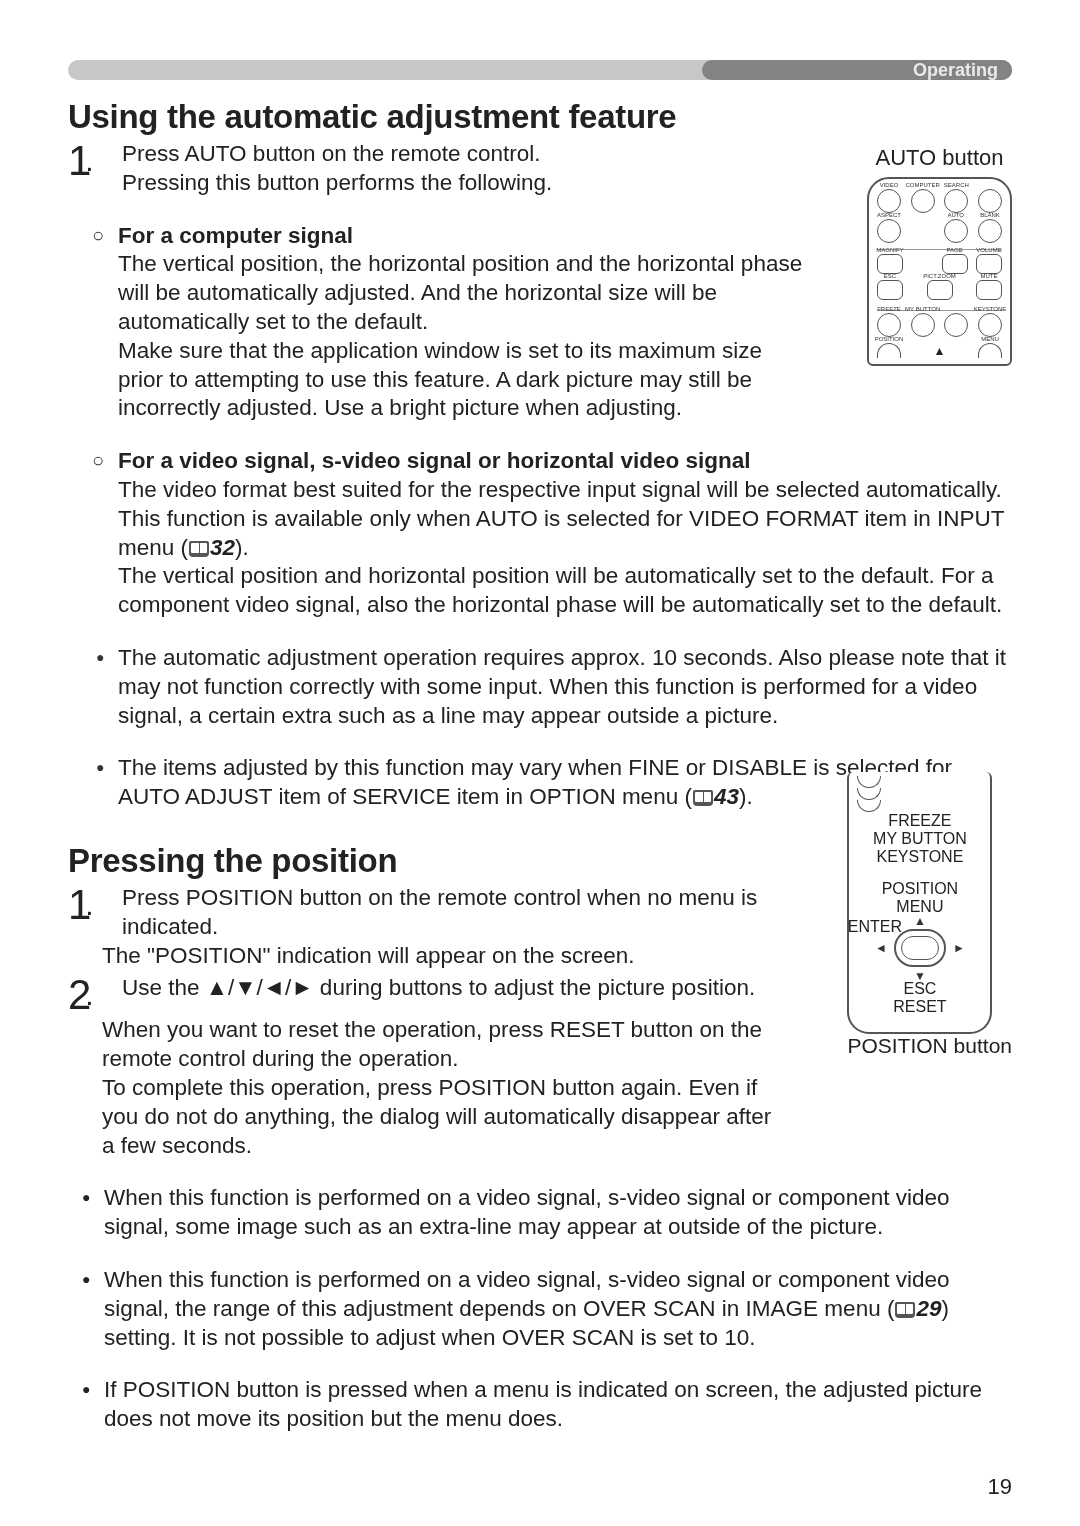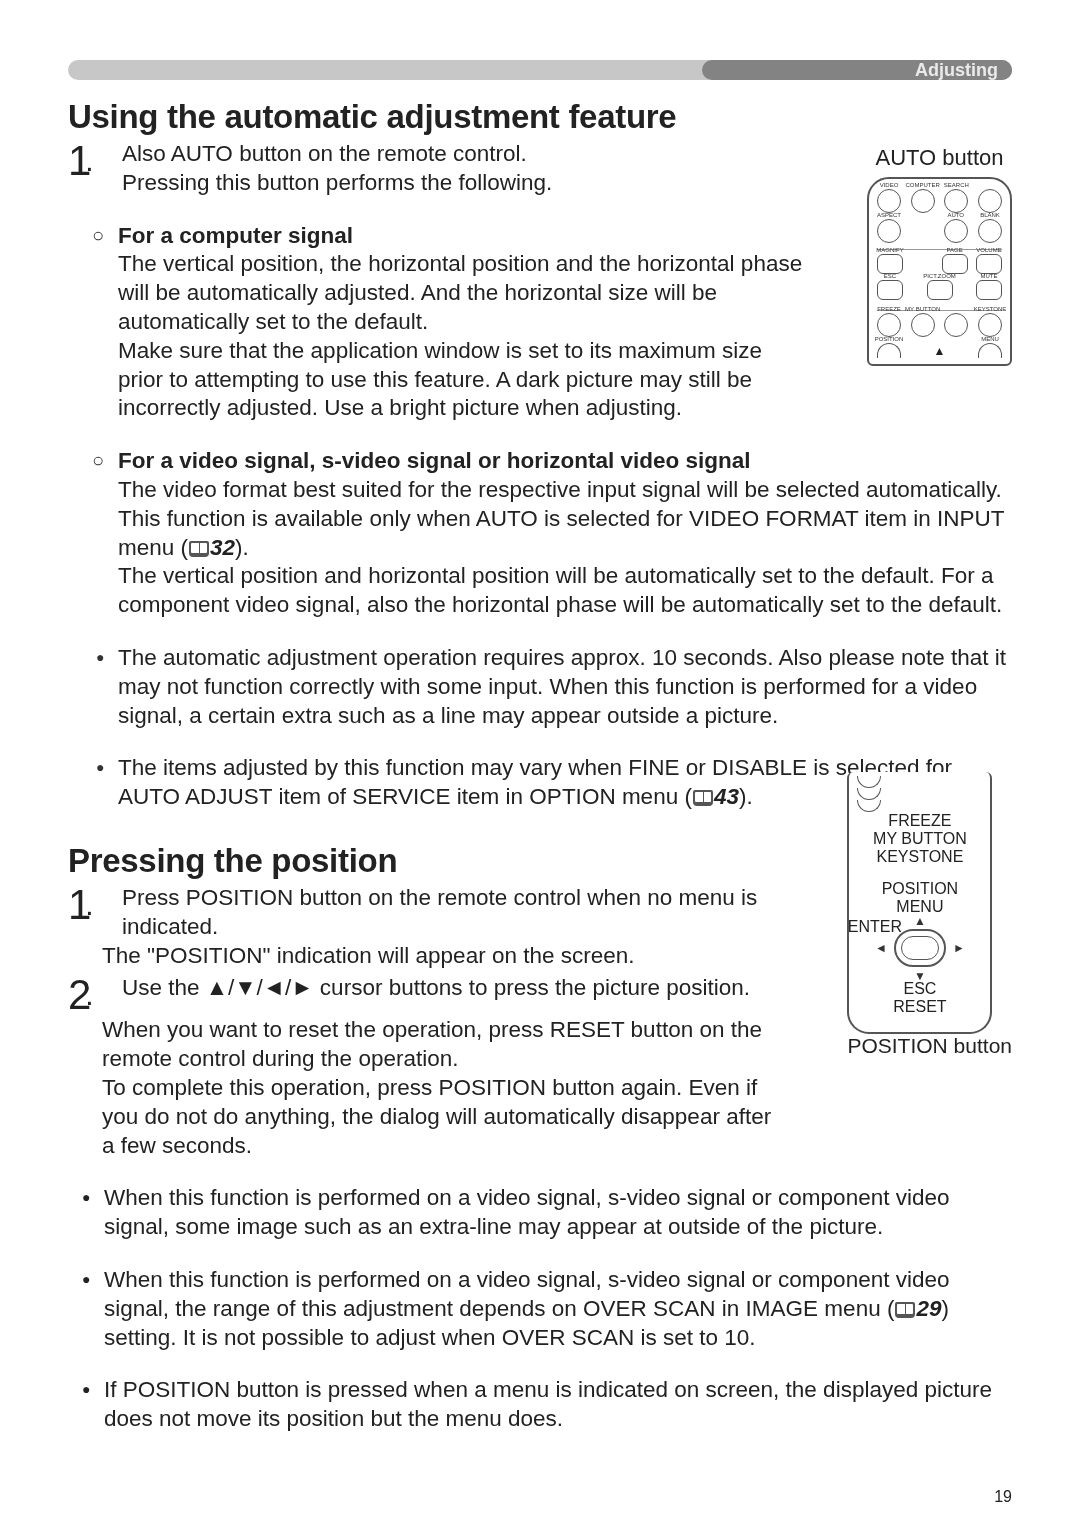--- a/index.html
+++ b/index.html
@@ -217,45 +217,45 @@
     box-sizing: border-box;
   }
   .halfbtn {
     width:22px;height:11px;
     border:1.8px solid #555;
     border-top:none;
     border-radius:0 0 12px 12px;
   }
   .pagenum {
     text-align: right;
-    font-size: 16px;
-    margin-top: 54px;
+    font-size: 22px;
+    margin-top: 40px;
   }
   .limited1 { max-width: 690px; }
   .limited2 { max-width: 675px; }
 </style>
 </head>
 <body>
 
 <div class="page">
 
   <div class="header-bar" data-name="header-bar">
     <div class="header-tab" data-name="section-tab">
-      <span data-name="section-tab-label">Adjusting</span>
+      <span data-name="section-tab-label">Operating</span>
     </div>
   </div>
 
   <h1 class="section" data-name="section-title-auto-adjust">Using the automatic adjustment feature</h1>
 
   <div class="content">
 
     <div class="step">
       <div class="step-num" data-name="step-number-1">1<span class="dot">.</span></div>
       <div class="step-body limited1">
-        <div data-name="step1-line1">Also AUTO button on the remote control.</div>
+        <div data-name="step1-line1">Press AUTO button on the remote control.</div>
         <div data-name="step1-line2">Pressing this button performs the following.</div>
       </div>
     </div>
 
     <div class="sub-item circle limited1" data-name="computer-signal-block">
       <span class="bold" data-name="computer-signal-head">For a computer signal</span><br>
       <span data-name="computer-signal-body" style="white-space:pre-line;">The vertical position, the horizontal position and the horizontal phase will be automatically adjusted. And the horizontal size will be automatically set to the default.
 Make sure that the application window is set to its maximum size prior to attempting to use this feature. A dark picture may still be incorrectly adjusted. Use a bright picture when adjusting.</span>
     </div>
 
@@ -381,21 +381,21 @@
         <div data-name="step1b-a">Press POSITION button on the remote control when no menu is indicated.</div>
       </div>
     </div>
     <div style="padding-left:34px;" class="limited2">
       <span data-name="step1b-b">The "POSITION" indication will appear on the screen.</span>
     </div>
 
     <div class="step" style="margin-top:4px;">
       <div class="step-num" data-name="step-number-2b">2<span class="dot">.</span></div>
       <div class="step-body limited2">
-        <div data-name="step2b-a">Use the ▲/▼/◄/► cursor buttons to press the picture position.</div>
+        <div data-name="step2b-a">Use the ▲/▼/◄/► during buttons to adjust the picture position.</div>
       </div>
     </div>
     <div style="padding-left:34px;" class="limited2">
       <span data-name="step2b-b" style="white-space:pre-line;">When you want to reset the operation, press RESET button on the remote control during the operation.
 To complete this operation, press POSITION button again. Even if you do not do anything, the dialog will automatically disappear after a few seconds.</span>
     </div>
 
     <div class="sub-item bullet" style="padding-left:36px;" data-name="pos-note-1">
       <span style="position:absolute;left:14px;top:5px;font-size:14px;">●</span>
       <span data-name="pos-note-1-text">When this function is performed on a video signal, s-video signal or component video signal, some image such as an extra-line may appear at outside of the picture.</span>
@@ -404,21 +404,21 @@
            .sub-item.bullet[data-name="pos-note-2"]::before,
            .sub-item.bullet[data-name="pos-note-3"]::before{content:none;}</style>
 
     <div class="sub-item bullet" style="padding-left:36px;" data-name="pos-note-2">
       <span style="position:absolute;left:14px;top:5px;font-size:14px;">●</span>
       <span data-name="pos-note-2a">When this function is performed on a video signal, s-video signal or component video signal, the range of this adjustment depends on OVER SCAN in IMAGE menu (</span><span class="book-icon" data-name="book-icon"></span><span class="ref" data-name="ref-29">29</span><span data-name="pos-note-2b">) setting. It is not possible to adjust when OVER SCAN is set to 10.</span>
     </div>
 
     <div class="sub-item bullet" style="padding-left:36px;" data-name="pos-note-3">
       <span style="position:absolute;left:14px;top:5px;font-size:14px;">●</span>
-      <span data-name="pos-note-3-text">If POSITION button is pressed when a menu is indicated on screen, the displayed picture does not move its position but the menu does.</span>
+      <span data-name="pos-note-3-text">If POSITION button is pressed when a menu is indicated on screen, the adjusted picture does not move its position but the menu does.</span>
     </div>
   </div>
 
   <div class="right-col-2" data-name="remote-illustration-position">
     <div class="remote2">
       <div class="row" style="justify-content:space-between;">
         <div class="halfbtn" data-name="half-button"></div>
         <div style="width:10px"></div>
         <div class="halfbtn" data-name="half-button"></div>
         <div class="halfbtn" data-name="half-button"></div>

